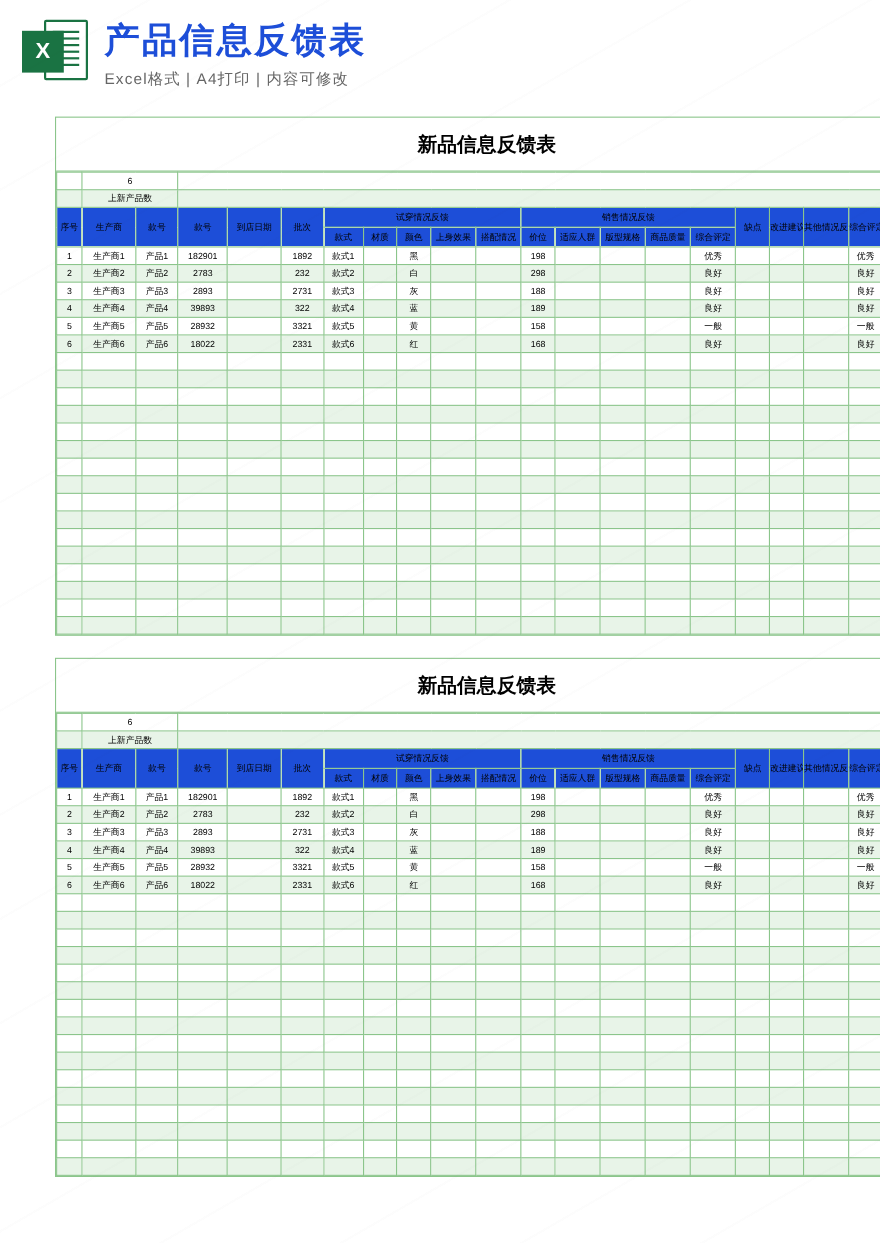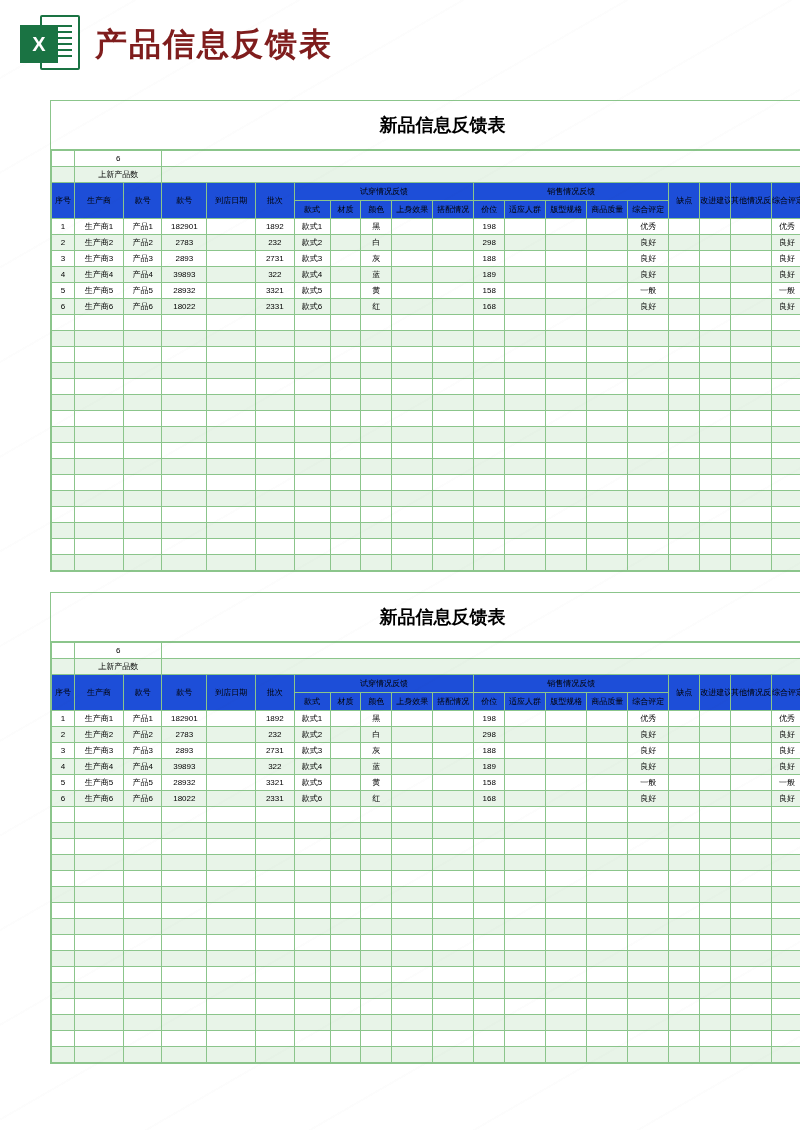--- a/index.html
+++ b/index.html
@@ -5,21 +5,21 @@
 *{margin:0;padding:0;box-sizing:border-box}
 body{width:800px;height:1130px;font-family:"Microsoft YaHei",sans-serif;background:#fff;position:relative}
 .watermark{position:absolute;top:0;left:0;right:0;bottom:0;pointer-events:none;z-index:10;background-image:repeating-linear-gradient(-30deg,transparent,transparent 80px,rgba(0,0,0,0.02) 80px,rgba(0,0,0,0.02) 82px);opacity:0.5}
 .header{display:flex;align-items:center;padding:15px 20px;gap:15px}
 .excel-icon{width:60px;height:60px;position:relative;flex-shrink:0}
 .excel-back{position:absolute;right:0;width:40px;height:55px;background:#fff;border:2px solid #1a7343;border-radius:2px}
 .excel-back::before,.excel-back::after{content:"";position:absolute;background:#1a7343}
 .excel-back::before{top:8px;left:6px;right:6px;height:2px;box-shadow:0 6px 0 #1a7343,0 12px 0 #1a7343,0 18px 0 #1a7343,0 24px 0 #1a7343,0 30px 0 #1a7343}
 .excel-front{position:absolute;left:0;top:10px;width:38px;height:38px;background:#1a7343;display:flex;align-items:center;justify-content:center;color:#fff;font-weight:bold;font-size:20px;font-family:Arial}
 .header-text{flex:1}
-.header-title{font-size:32px;font-weight:bold;color:#7f1d1d;letter-spacing:2px}
+.header-title{font-size:32px;font-weight:bold;color:#1d4ed8;letter-spacing:2px}
 .header-sub{font-size:14px;color:#666;margin-top:4px;letter-spacing:1px}
 .preview-area{padding:10px 50px}
 .sheet{border:1px solid #8bc58b;margin-bottom:20px;background:#fff;width:785px}
 .sheet-title{text-align:center;font-size:18px;font-weight:bold;padding:12px 0;border-bottom:1px solid #8bc58b}
 table{border-collapse:collapse;width:100%;table-layout:fixed}
 th,td{border:1px solid #8bc58b;font-size:8px;text-align:center;padding:0;height:16px;overflow:hidden;white-space:nowrap}
 th{background:#1d4ed8;font-weight:normal;height:18px}
 tbody tr:nth-child(even) td{background:#e8f4e8}
 tbody tr:nth-child(odd) td{background:#fff}
 .w-seq{width:18px}
@@ -47,20 +47,21 @@
 </head>
 <body>
 
 <div class="header">
   <div class="excel-icon">
     <div class="excel-back"></div>
     <div class="excel-front">X</div>
   </div>
   <div class="header-text">
     <div class="header-title">产品信息反馈表</div>
+    <div class="header-sub">Excel格式 | A4打印 | 内容可修改</div>
   </div>
 </div>
 
 <div class="preview-area">
   <div class="sheet" id="sheet1">
       <div class="sheet-title">新品信息反馈表</div>
       <table>
         <colgroup>
           <col class="w-seq">
           <col class="w-sup">

